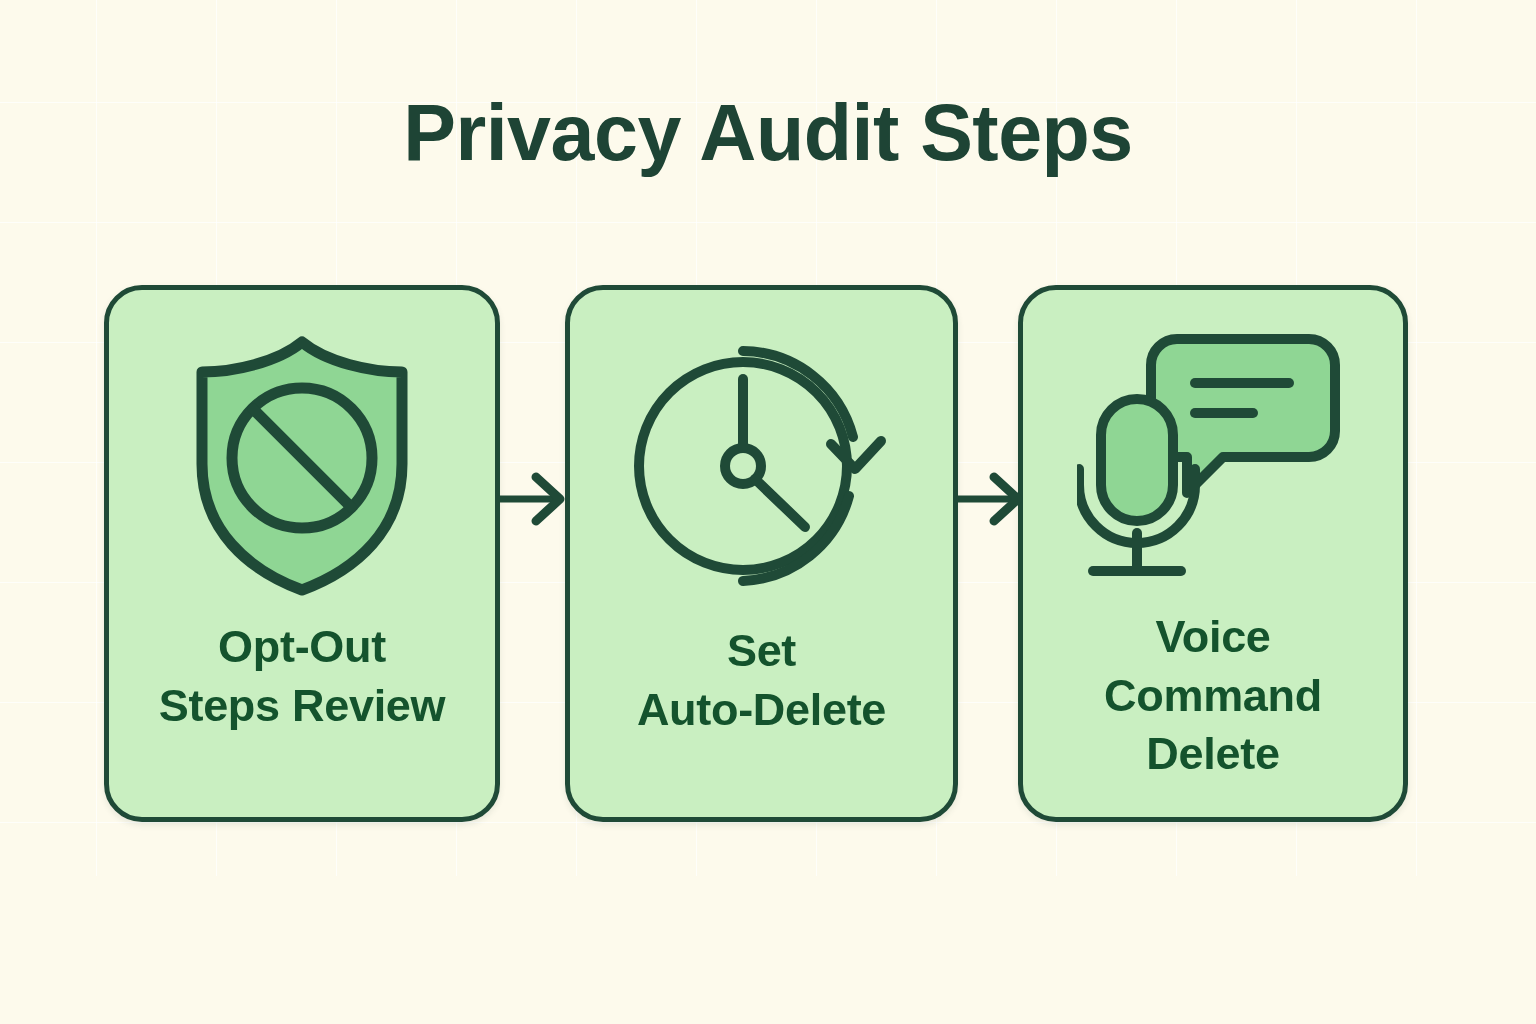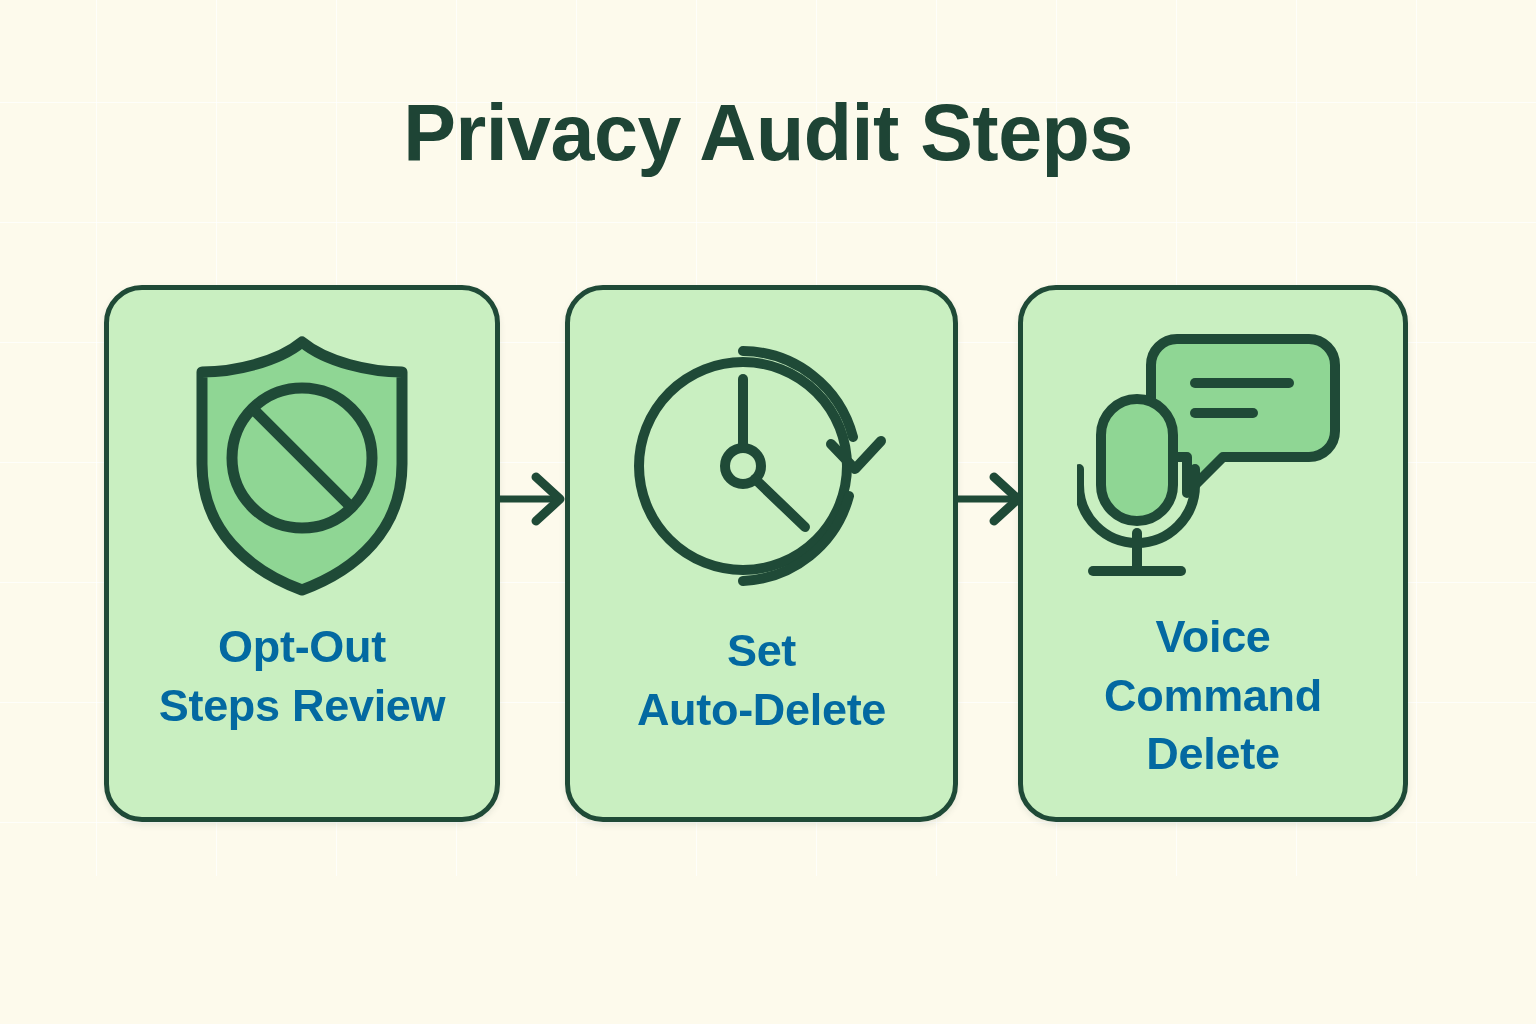--- a/index.html
+++ b/index.html
@@ -65,21 +65,21 @@
     height: 268px;
     display: flex;
     align-items: center;
     justify-content: center;
   }
   #card-3 .icon-wrap { margin-top: 34px; }
 
   .card-label {
     font-size: 45px;
     font-weight: 700;
-    color: #0369a1;
+    color: #14532d;
     text-align: center;
     line-height: 1.30;
     letter-spacing: -0.3px;
     width: 100%;
     padding: 0 6px;
     box-sizing: border-box;
   }
   #card-1 .card-label { margin-top: 18px; }
   #card-2 .card-label { margin-top: 22px; }
   #card-3 .card-label { margin-top: 16px; }

